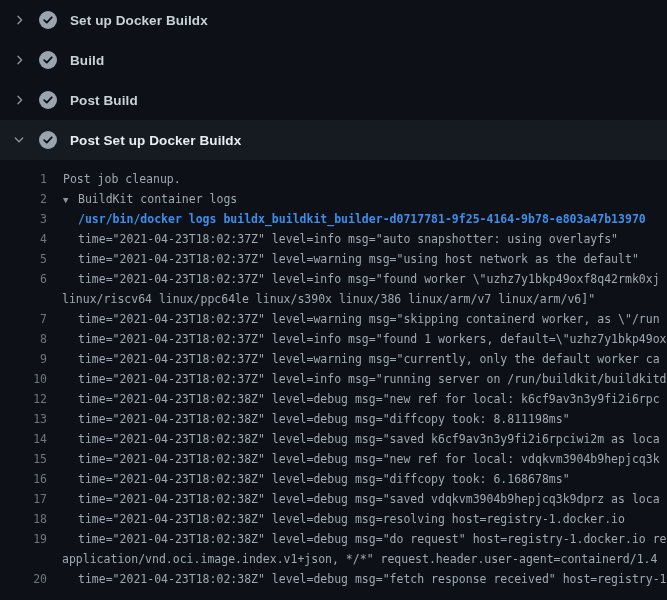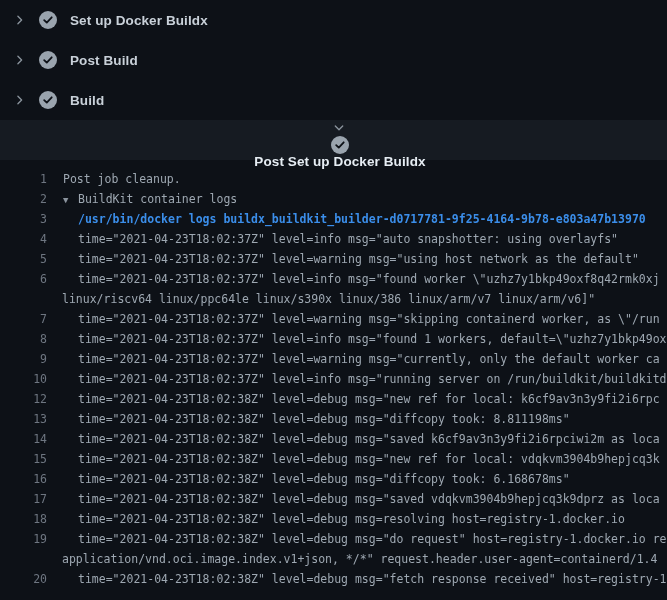--- a/index.html
+++ b/index.html
@@ -5,21 +5,21 @@
   html,body{margin:0;padding:0;}
   body{
     width:667px;height:600px;overflow:hidden;
     background:var(--bg,#0d1117);
     font-family:"Liberation Sans",sans-serif;
   }
   .viewer{width:667px;height:600px;overflow:hidden;}
 
   
   .step{height:40px;display:flex;align-items:center;cursor:pointer;}
-  .step.expanded{background:var(--expanded-row-bg,#161b22);flex-direction:column;}
+  .step.expanded{background:var(--expanded-row-bg,#161b22);}
   .chev{width:16px;height:16px;margin-left:11px;flex:none;display:flex;align-items:center;justify-content:center;}
   .chev svg{display:block;}
   .check{width:18px;height:18px;margin-left:12px;flex:none;}
   .check svg{display:block;}
   .step-label{
     margin-left:13px;
     font-size:13.5px;font-weight:600;letter-spacing:.1px;
     color:var(--header-text,#c9d1d9);
   }
   .step.expanded .step-label{color:var(--header-text-active,#e6edf3);}
@@ -68,36 +68,36 @@
       <svg width="14" height="14" viewBox="0 0 16 16" fill="var(--chevron-color)">
           <path d="M6.22 3.22a.75.75 0 0 1 1.06 0l4.25 4.25a.75.75 0 0 1 0 1.06l-4.25 4.25a.75.75 0 0 1-1.06-1.06L9.94 8 6.22 4.28a.75.75 0 0 1 0-1.06Z"></path>
         </svg>
     </span>
     <span class="check">
       <svg width="18" height="18" viewBox="0 0 16 16">
           <circle cx="8" cy="8" r="8" fill="var(--check-circle)"></circle>
           <path d="M11.3 5.6 6.9 10.3 4.6 8.1" stroke="var(--check-mark)" stroke-width="1.6" fill="none" stroke-linecap="round" stroke-linejoin="round"></path>
         </svg>
     </span>
-    <span class="step-label">Post Build</span>
+    <span class="step-label">Build</span>
   </div>
 
   <div class="step collapsed">
     <span class="chev">
       <svg width="14" height="14" viewBox="0 0 16 16" fill="var(--chevron-color)">
           <path d="M6.22 3.22a.75.75 0 0 1 1.06 0l4.25 4.25a.75.75 0 0 1 0 1.06l-4.25 4.25a.75.75 0 0 1-1.06-1.06L9.94 8 6.22 4.28a.75.75 0 0 1 0-1.06Z"></path>
         </svg>
     </span>
     <span class="check">
       <svg width="18" height="18" viewBox="0 0 16 16">
           <circle cx="8" cy="8" r="8" fill="var(--check-circle)"></circle>
           <path d="M11.3 5.6 6.9 10.3 4.6 8.1" stroke="var(--check-mark)" stroke-width="1.6" fill="none" stroke-linecap="round" stroke-linejoin="round"></path>
         </svg>
     </span>
-    <span class="step-label">Build</span>
+    <span class="step-label">Post Build</span>
   </div>
 
   <div class="step expanded">
     <span class="chev">
       <svg width="14" height="14" viewBox="0 0 16 16" fill="var(--chevron-color)">
           <path d="M12.78 5.22a.75.75 0 0 1 0 1.06l-4.25 4.25a.75.75 0 0 1-1.06 0L3.22 6.28a.75.75 0 0 1 1.06-1.06L8 8.94l3.72-3.72a.75.75 0 0 1 1.06 0Z"></path>
         </svg>
     </span>
     <span class="check">
       <svg width="18" height="18" viewBox="0 0 16 16">

